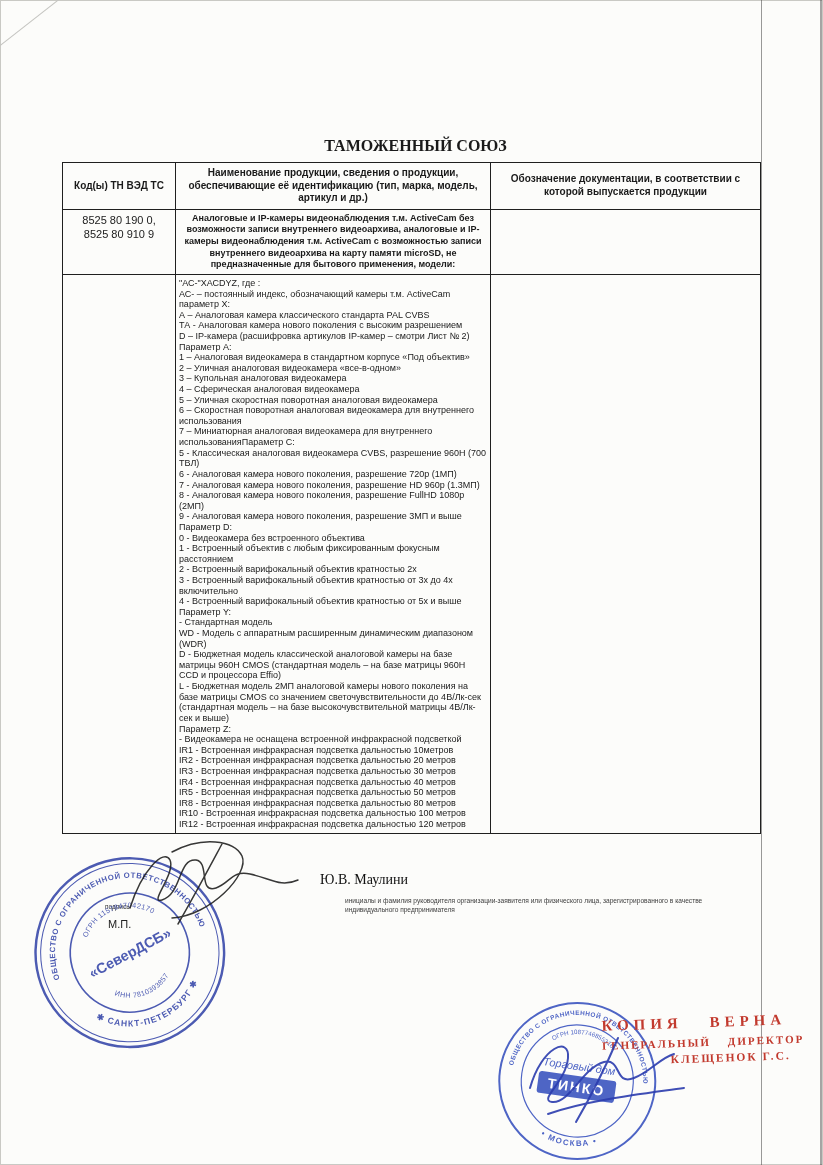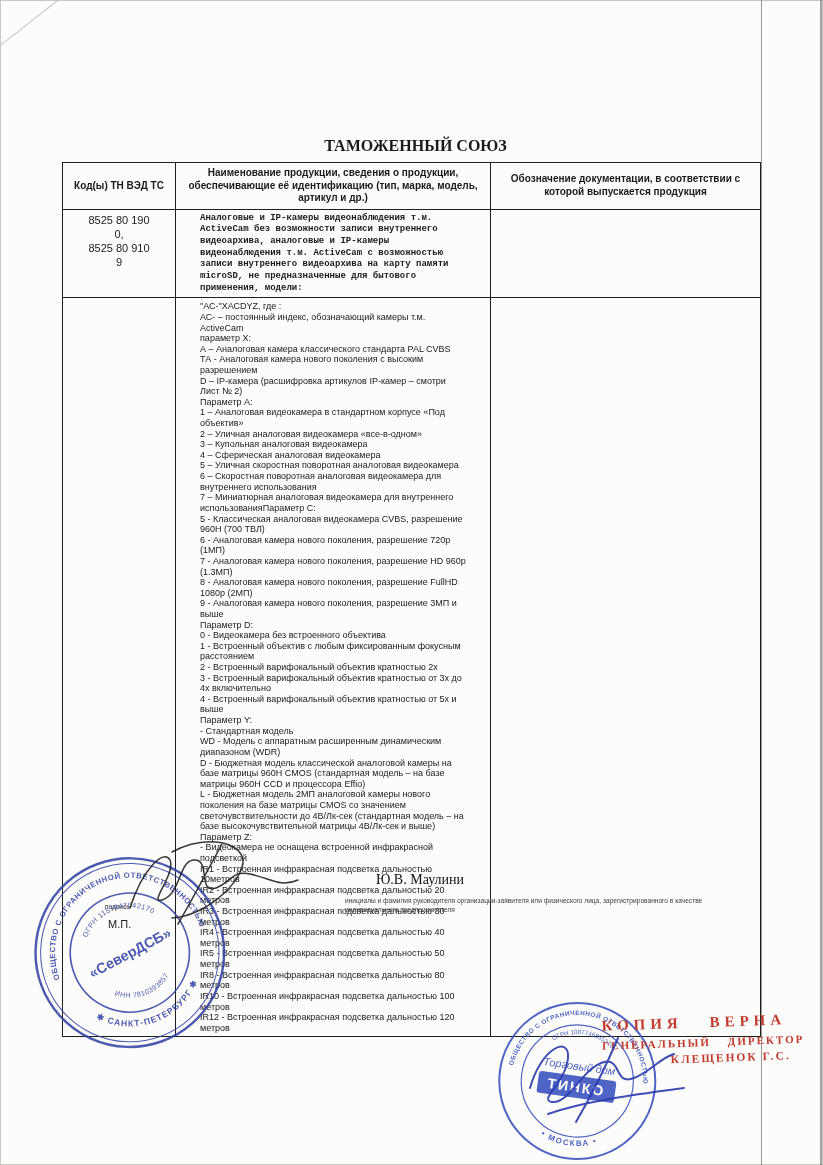--- a/index.html
+++ b/index.html
@@ -24,34 +24,34 @@
 
   
   table.decl{
     border-collapse:collapse;
     margin:6px 0 0 62px;
     width:698px;
     table-layout:fixed;
   }
   table.decl th, table.decl td{
     border:1px solid #1f1f1f;
-    padding:3px 24px;
+    padding:3px 3px;
     vertical-align:top;
   }
   table.decl th{
     font-size:10px;font-weight:bold;text-align:center;vertical-align:middle;
     line-height:1.25;padding:4px 6px;height:36px;
   }
   .codes-cell{font-size:11px;text-align:center;white-space:pre-line;padding-top:8px;line-height:1.3;}
-  .summary-cell{font-size:9px;font-weight:bold;text-align:left;line-height:1.3;padding:4px 14px;height:52px;font-family:Liberation Mono, monospace;}
+  .summary-cell{font-size:9px;font-weight:bold;text-align:center;line-height:1.3;padding:4px 14px;height:52px;}
   .models-cell{font-size:9px;line-height:1.18;white-space:pre-line;padding:3px 6px 8px 6px;}
   .empty-cell{height:10px;}
 
   
-  .sig-name{position:absolute;left:320px;top:872px;width:200px;text-align:center;
+  .sig-name{position:absolute;left:320px;top:872px;width:200px;text-align:left;
     font-family:"Liberation Serif",serif;font-size:14px;color:#111;}
   .sig-caption{position:absolute;left:345px;top:896px;width:400px;font-size:6.6px;color:#3d3d3d;line-height:1.4;}
   .podpis-label{position:absolute;left:105px;top:903px;font-size:6.5px;color:#333;}
   .mp-label{position:absolute;left:108px;top:918px;font-size:11px;color:#222;}
 
   
   .stamp-left{position:absolute;left:28px;top:850px;transform:rotate(-20deg);opacity:.85;}
   .stamp-right{position:absolute;left:492px;top:996px;transform:rotate(8deg);opacity:.9;}
   .sig-black{position:absolute;left:112px;top:830px;z-index:5;}
   .sig-blue{position:absolute;left:518px;top:1028px;z-index:6;}
@@ -82,21 +82,21 @@
   <table class="decl">
     <colgroup>
       <col style="width:113px">
         <col style="width:315px">
         <col style="width:270px">
     </colgroup>
     <tbody>
         <tr>
       <th>Код(ы) ТН ВЭД ТС</th>
       <th>Наименование продукции, сведения о продукции, обеспечивающие её идентификацию (тип, марка, модель, артикул и др.)</th>
-      <th>Обозначение документации, в соответствии с которой выпускается продукция</th>
+      <th>Обозначение документации, в соответствии с которой выпускается продукции</th>
     </tr>
     <tr>
       <td class="codes-cell">8525 80 190 0,
 8525 80 910 9</td>
       <td class="summary-cell">Аналоговые и IP-камеры видеонаблюдения т.м. ActiveCam без возможности записи внутреннего видеоархива, аналоговые и IP-камеры видеонаблюдения т.м. ActiveCam с возможностью записи внутреннего видеоархива на карту памяти microSD, не предназначенные для бытового применения, модели:</td>
       <td class="empty-cell"></td>
     </tr>
     <tr>
       <td></td>
       <td class="models-cell">"АС-"ХАСDYZ, где :

